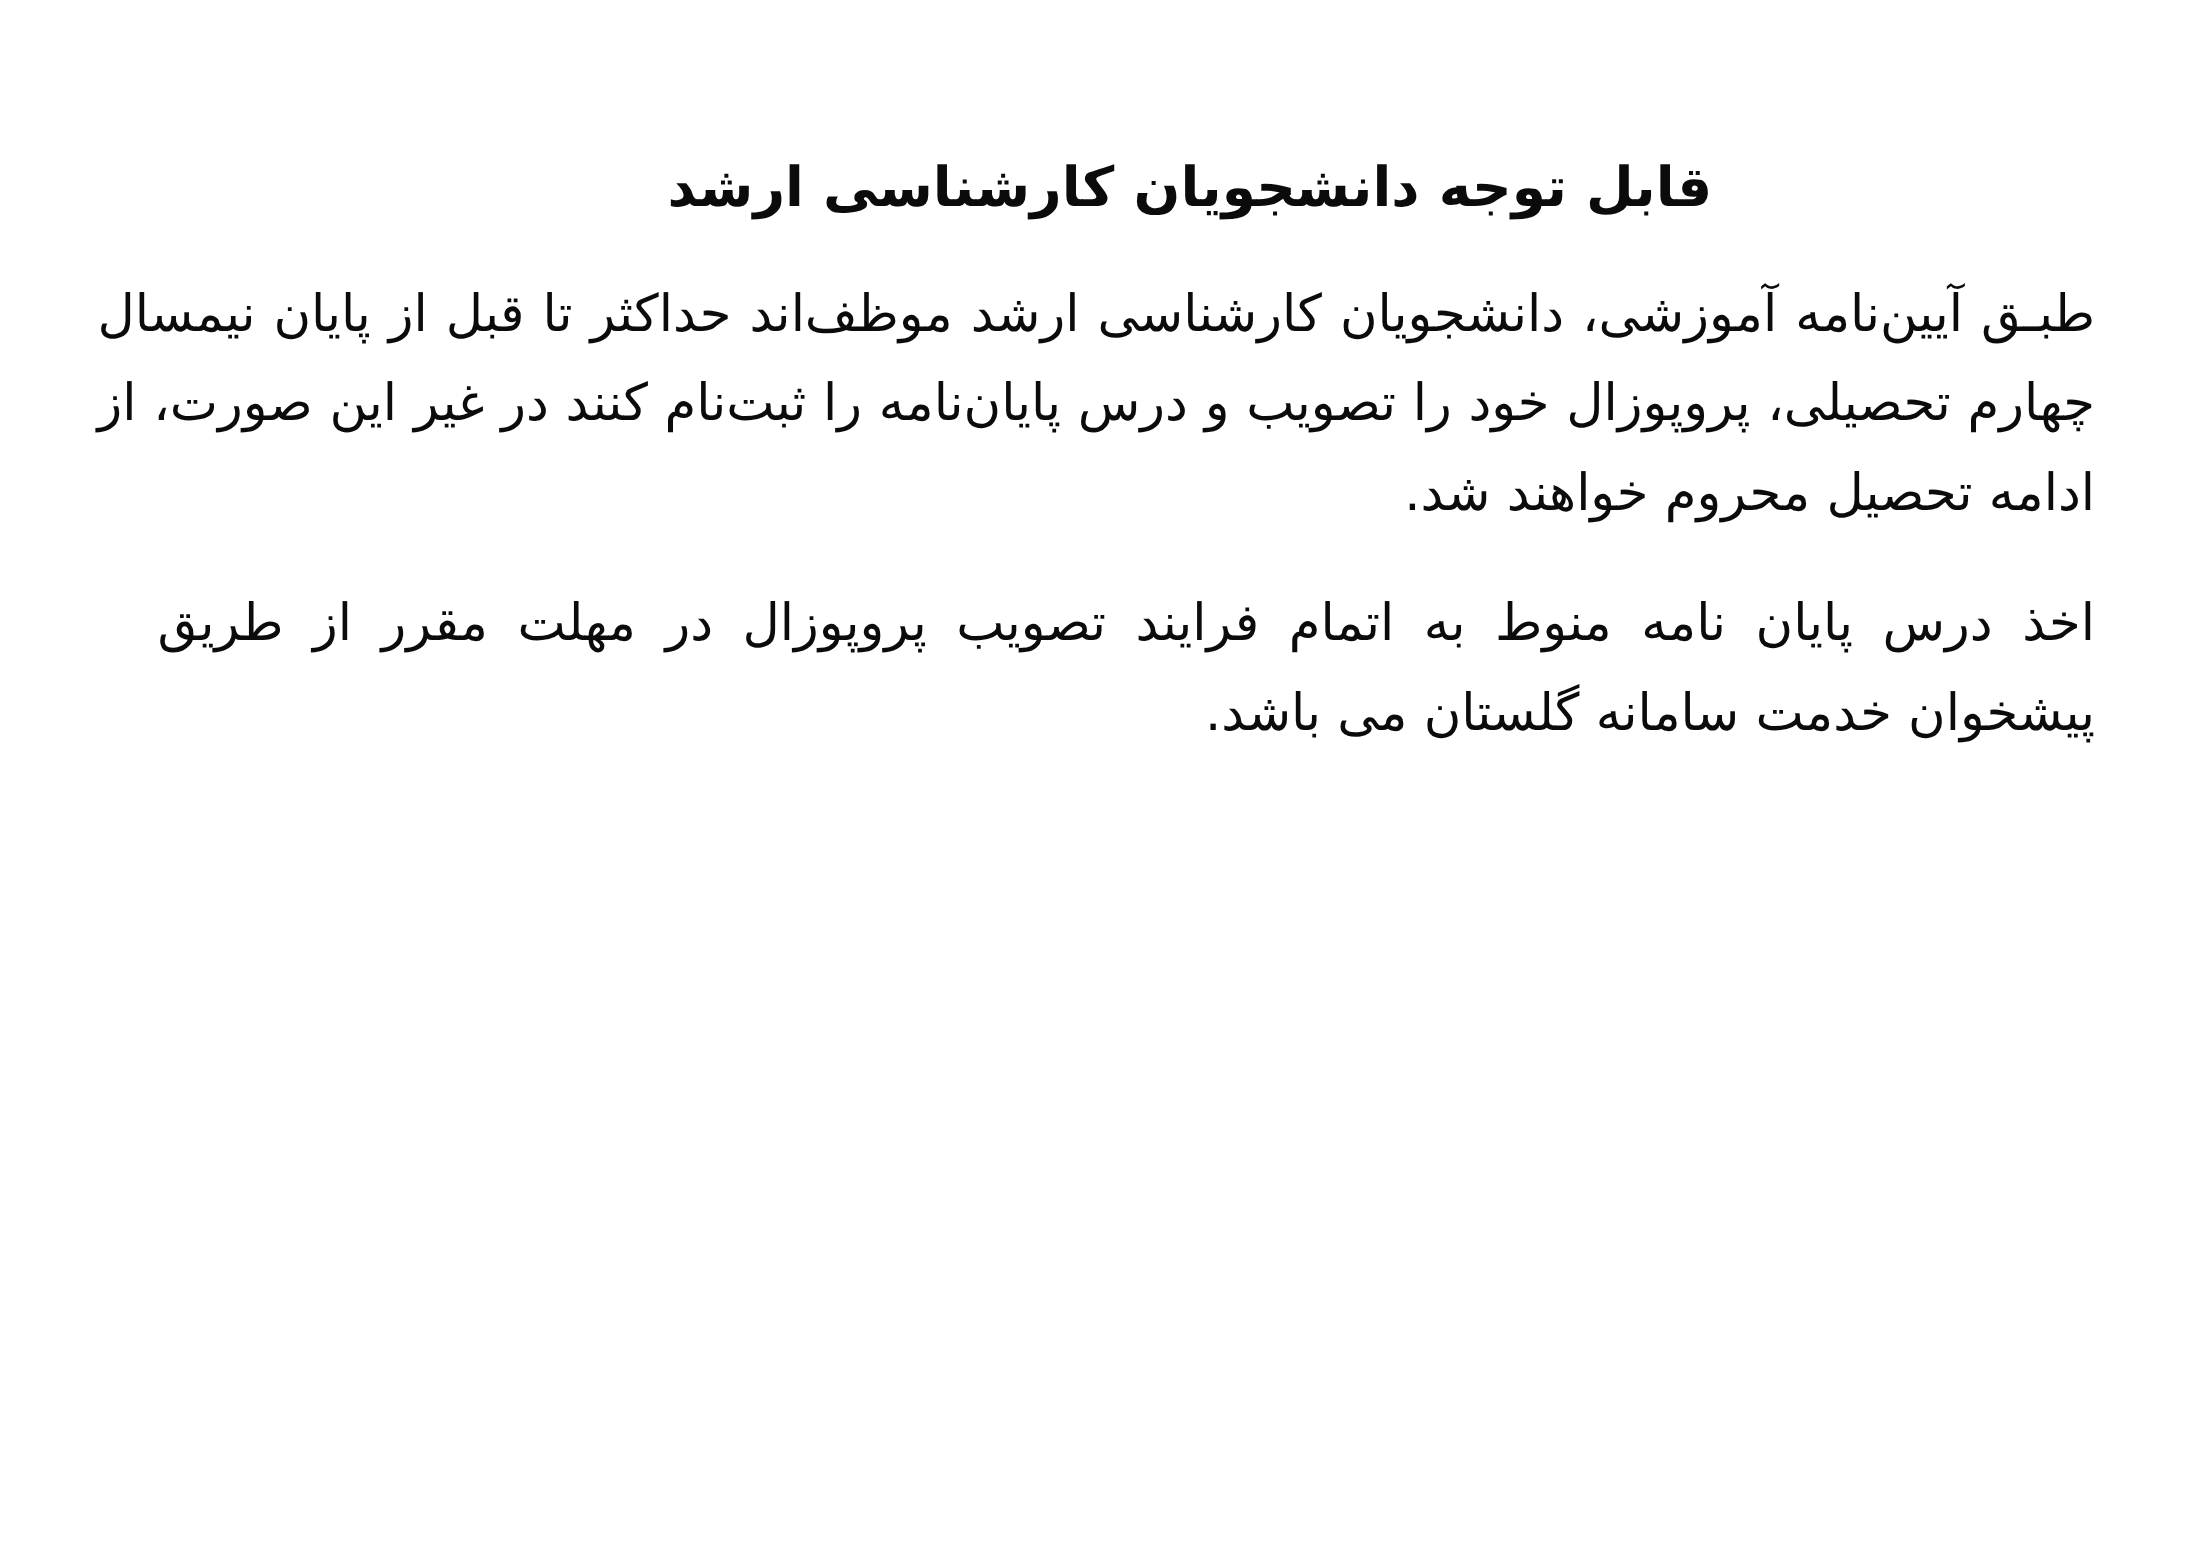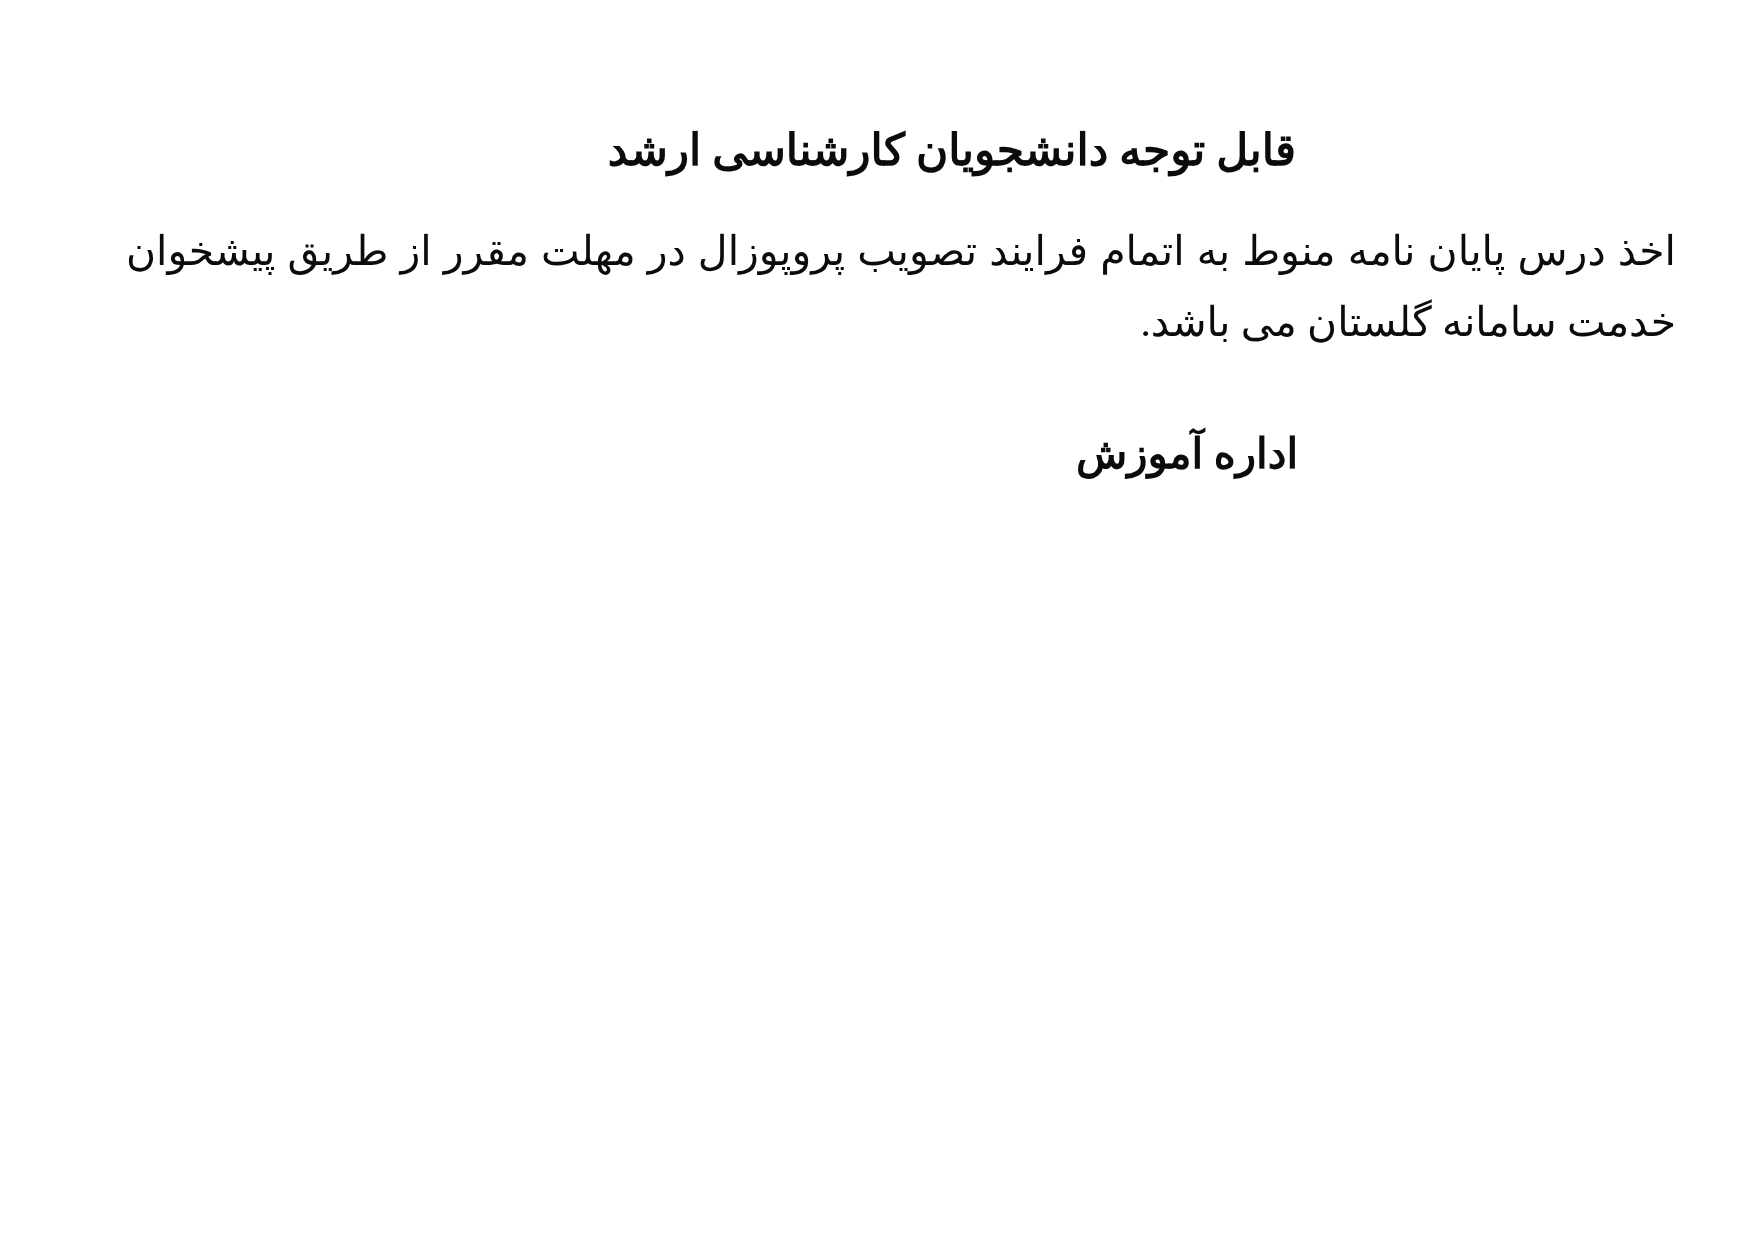--- a/index.html
+++ b/index.html
@@ -14,21 +14,20 @@
     color: #0b0b0b;
     overflow: hidden;
   }
   .page {
     box-sizing: border-box;
     width: 1754px;
     height: 1240px;
     padding: 120px 78px 40px 78px;
     direction: rtl;
     text-align: right;
-    font-family: Liberation Serif, serif;
   }
   .notice-title {
     font-size: 44px;
     font-weight: 700;
     line-height: 1.4;
     margin: 0 0 34px 0;
     padding-left: 150px;
     text-align: center;
     letter-spacing: 0;
   }
@@ -59,20 +58,20 @@
     margin-bottom: 0;
   }
 </style>
 </head>
 <body>
 
 <div class="page">
 
   <h1 class="notice-title">قابل توجه دانشجویان کارشناسی ارشد</h1>
 
+  <p class="body-para">طبـق آیین‌نامه آموزشی، دانشجویان کارشناسی ارشد موظف‌اند حداکثر تا قبل از پایان نیمسال چهارم تحصیلی، پروپوزال خود را تصویب و درس پایان‌نامه را ثبت‌نام کنند در غیر این صورت، از ادامه تحصیل محروم خواهند شد.</p>
 
   <p class="body-para">اخذ درس پایان نامه منوط به اتمام فرایند تصویب پروپوزال در مهلت مقرر از طریق پیشخوان خدمت سامانه گلستان می باشد.</p>
 
   <div class="signature-block">
-    <div class="sign-line">اداره آموزش</div>
   </div>
 
 </div>
 
 </body></html>

